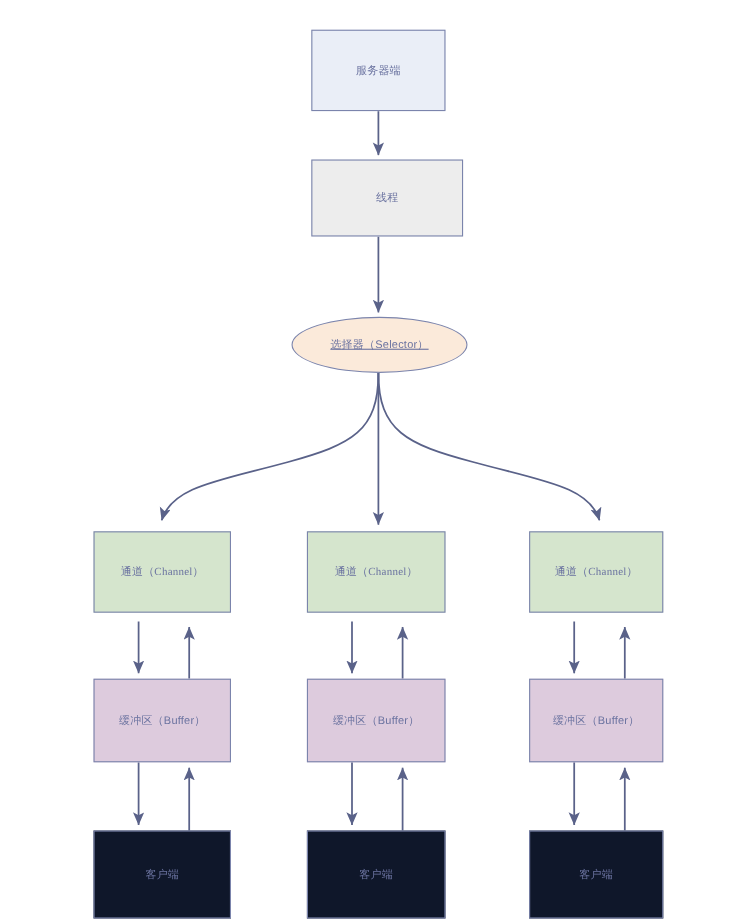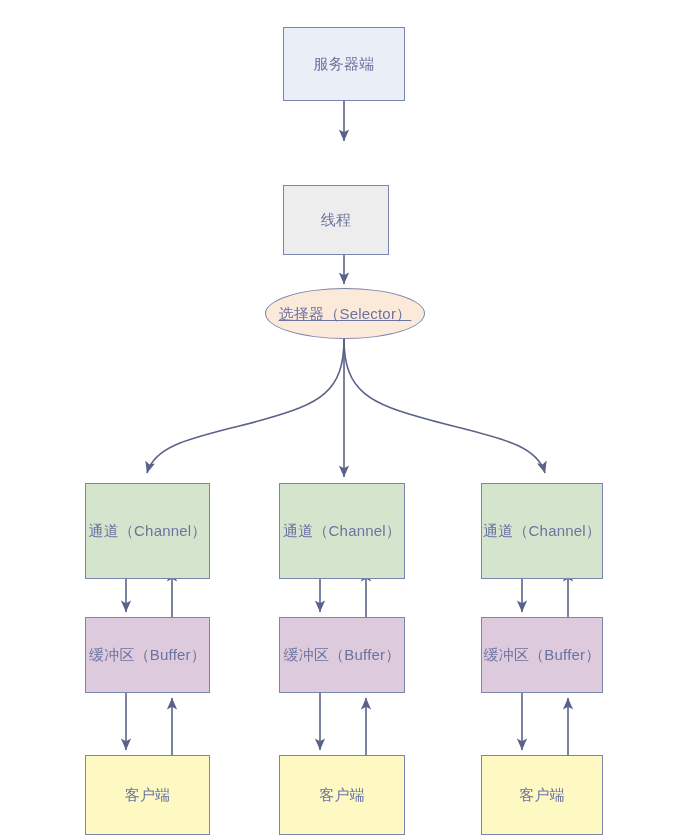--- a/index.html
+++ b/index.html
@@ -31,54 +31,53 @@
   }
   .node {
     position: absolute;
     box-sizing: border-box;
     display: flex;
     align-items: center;
     justify-content: center;
     text-align: center;
     border: 1.6px solid #7b84ac;
     color: #6b73a0;
-    font-size: 15px;
+    font-size: 10px;
     line-height: 1.3;
     letter-spacing: 0.2px;
     white-space: nowrap;
   }
   .node.ellipse {
     border-radius: 50%;
     text-decoration: underline;
   }
   
   .col-1 { left: 85px;  width: 125px; }
   .col-2 { left: 279px; width: 126px; }
   .col-3 { left: 481px; width: 122px; }
 
-  .row-channel { top: 483px; height: 96px; }
+  .row-channel { top: 483px; height: 74px; font-family: Liberation Serif, serif; }
   .row-buffer  { top: 617px; height: 76px; }
   .row-client  { top: 755px; height: 80px; }
 
   #node-server {
     left: 283px; top: 27px; width: 122px; height: 74px;
     background: #eaeef7;
   }
   #node-thread {
-    left: 283px; top: 145px; width: 106px; height: 70px;
+    left: 283px; top: 145px; width: 138px; height: 70px;
     background: #ededed;
-    margin-top: 40px;
   }
   #node-selector {
     left: 265px; top: 288px; width: 160px; height: 51px;
     background: #fbeada;
   }
   .fill-channel { background: #d5e5cd; }
   .fill-buffer  { background: #ddcbdd; text-align: right; }
-  .fill-client  { background: #fef9c3; text-align: center; }
+  .fill-client  { background: #0f172a; text-align: center; }
 </style>
 </head>
 <body>
 
 <div id="diagram-canvas">
 
   <svg class="edge-layer" viewBox="0 0 676 835" width="676" height="835" xmlns="http://www.w3.org/2000/svg">
     <defs>
       <marker id="arrowhead" markerWidth="9" markerHeight="9" refX="7.2" refY="3.2" orient="auto" markerUnits="strokeWidth">
         <path d="M0,0 L7.4,3.2 L0,6.4 L1.7,3.2 Z" fill="#5a6289"></path>

